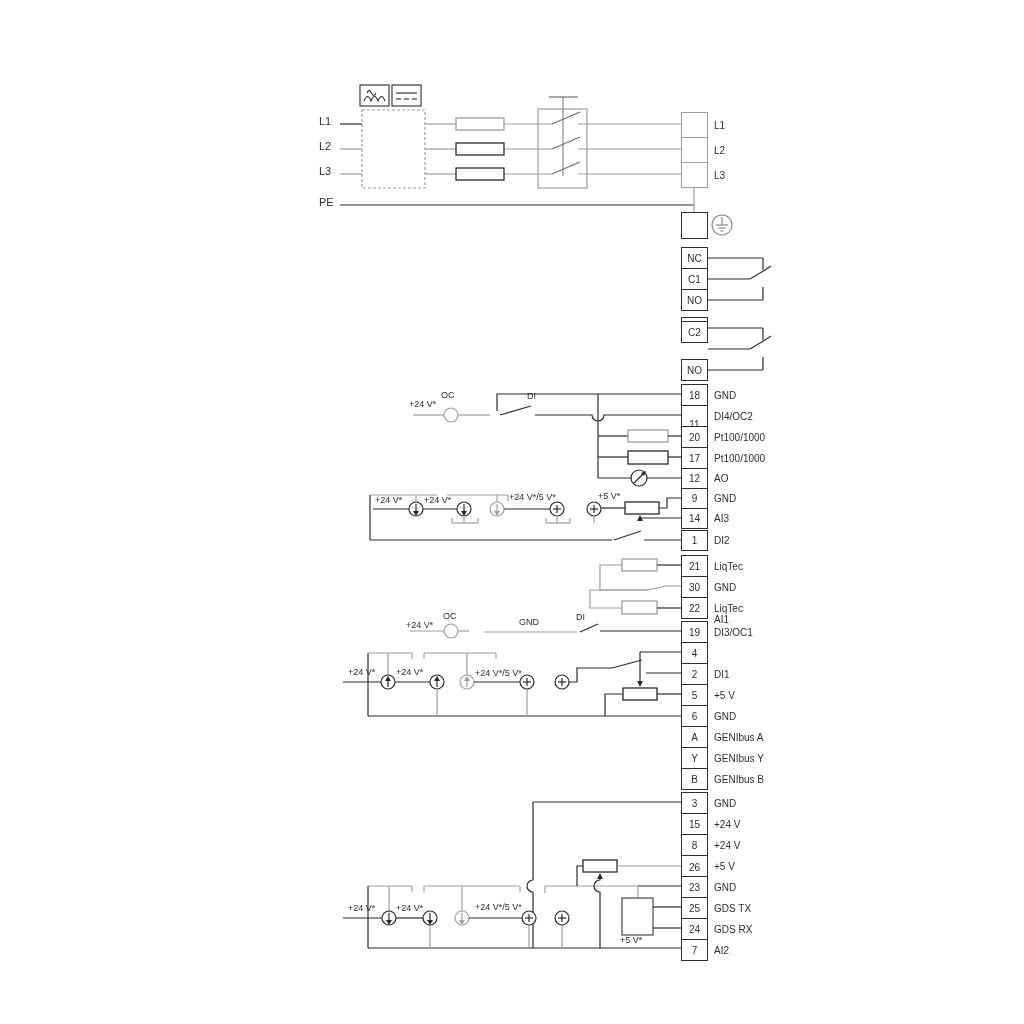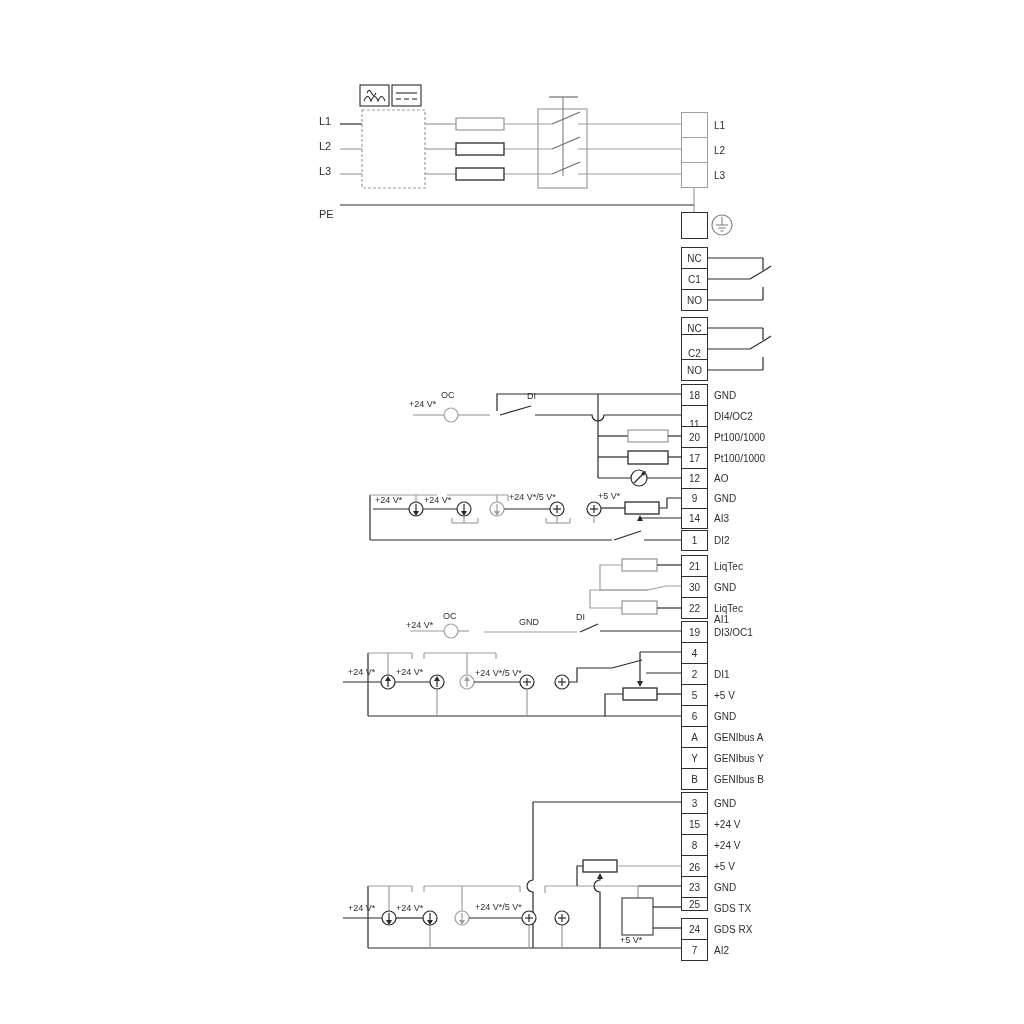--- a/index.html
+++ b/index.html
@@ -303,37 +303,37 @@
     <line x1="638" y1="886" x2="638" y2="898" stroke="#9e9e9e"></line>
     <rect x="622" y="898" width="31" height="37" stroke="#555555" fill="#fff" stroke-width="1.3"></rect>
     <line x1="653" y1="907" x2="681" y2="907" stroke="#2a2a2a"></line>
     <line x1="653" y1="928" x2="681" y2="928" stroke="#2a2a2a"></line>
   </g>
 </svg>
 
   <span class="plabel" style="left:319px;top:115px">L1</span>
   <span class="plabel" style="left:319px;top:140px">L2</span>
   <span class="plabel" style="left:319px;top:165px">L3</span>
-  <span class="plabel" style="left:319px;top:208px">PE</span>
+  <span class="plabel" style="left:319px;top:196px">PE</span>
 
   <div class="cell gray" style="top:112px;height:26px"></div>
   <div class="cell gray" style="top:137px;height:26px"></div>
   <div class="cell gray" style="top:162px;height:26px"></div>
   <div class="tlabel" style="top:112px;height:26px">L1</div>
   <div class="tlabel" style="top:137px;height:26px">L2</div>
   <div class="tlabel" style="top:162px;height:26px">L3</div>
 
   <div class="cell" style="top:212px;height:27px"></div>
 
   <div class="cell" style="top:247px;height:22px">NC</div>
   <div class="cell" style="top:268px;height:22px">C1</div>
   <div class="cell" style="top:289px;height:22px">NO</div>
 
   <div class="cell" style="top:317px;height:22px">NC</div>
-  <div class="cell" style="top:334px;height:38px">C2</div>
+  <div class="cell" style="top:321px;height:22px">C2</div>
   <div class="cell" style="top:359px;height:22px">NO</div>
 
   <div class="cell" style="top:384px;height:22px">18</div>
   <div class="cell" style="top:405px;height:38px">11</div>
   <div class="cell" style="top:426px;height:22px">20</div>
   <div class="cell" style="top:447px;height:22px">17</div>
   <div class="cell" style="top:468px;height:21px">12</div>
   <div class="cell" style="top:488px;height:21px">9</div>
   <div class="cell" style="top:508px;height:21px">14</div>
   <div class="cell" style="top:530px;height:21px">1</div>
@@ -346,21 +346,21 @@
   <div class="cell" style="top:684px;height:22px">5</div>
   <div class="cell" style="top:705px;height:22px">6</div>
   <div class="cell" style="top:726px;height:22px">A</div>
   <div class="cell" style="top:747px;height:22px">Y</div>
   <div class="cell" style="top:768px;height:22px">B</div>
   <div class="cell" style="top:792px;height:22px">3</div>
   <div class="cell" style="top:813px;height:22px">15</div>
   <div class="cell" style="top:834px;height:22px">8</div>
   <div class="cell" style="top:855px;height:24px">26</div>
   <div class="cell" style="top:876px;height:22px">23</div>
-  <div class="cell" style="top:897px;height:14px">25</div>
+  <div class="cell" style="top:897px;height:22px">25</div>
   <div class="cell" style="top:918px;height:22px">24</div>
   <div class="cell" style="top:939px;height:22px">7</div>
 
   <div class="tlabel" style="top:384px;height:22px">GND</div>
   <div class="tlabel" style="top:405px;height:22px">DI4/OC2</div>
   <div class="tlabel" style="top:426px;height:22px">Pt100/1000</div>
   <div class="tlabel" style="top:447px;height:22px">Pt100/1000</div>
   <div class="tlabel" style="top:468px;height:21px">AO</div>
   <div class="tlabel" style="top:488px;height:21px">GND</div>
   <div class="tlabel" style="top:508px;height:21px">AI3</div>

